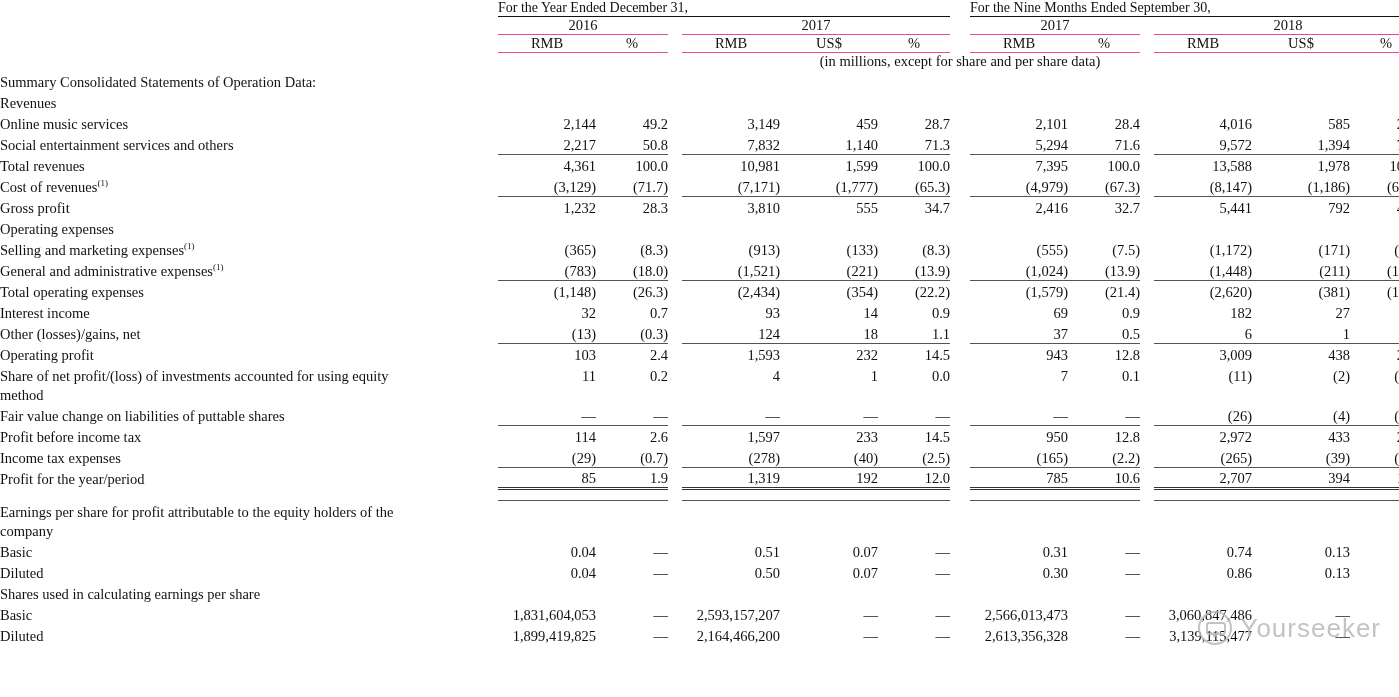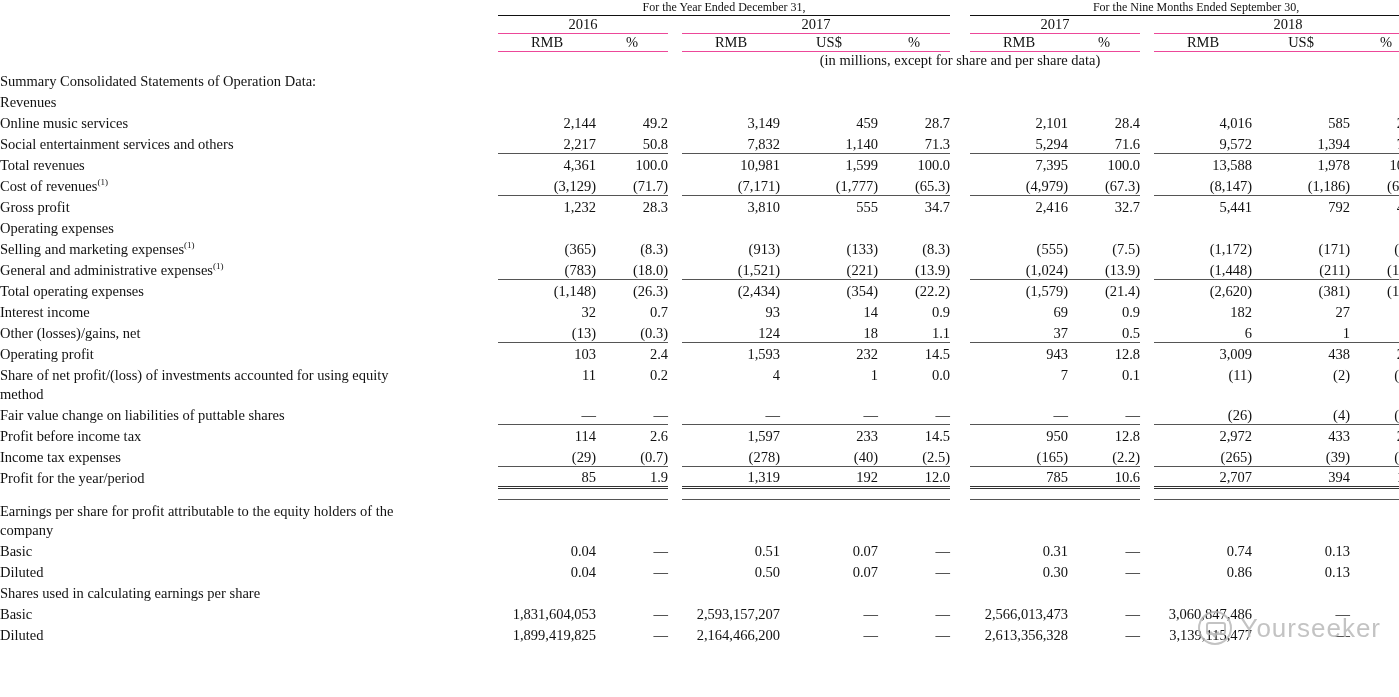--- a/index.html
+++ b/index.html
@@ -54,23 +54,23 @@
     padding-right: 10px;
     white-space: nowrap;
   }
   .ind1 { padding-left: 48px; margin-left: 44px; }
   .ind2 { padding-left: 36px; }
   .rowh { height: 21px; }
   .rowh-tight { height: 19px; }
 
   
   .grp-title {
-    text-align: center;
+    text-align: left;
     font-weight: bold;
-    font-size: 12px;
+    font-size: 14px;
     padding-bottom: 2px;
     white-space: nowrap;
   }
   .rule-top { border-bottom: 1px solid #111; }
   .subhead {
     text-align: center;
     font-weight: bold;
     padding-top: 2px;
     padding-bottom: 2px;
     white-space: nowrap;

